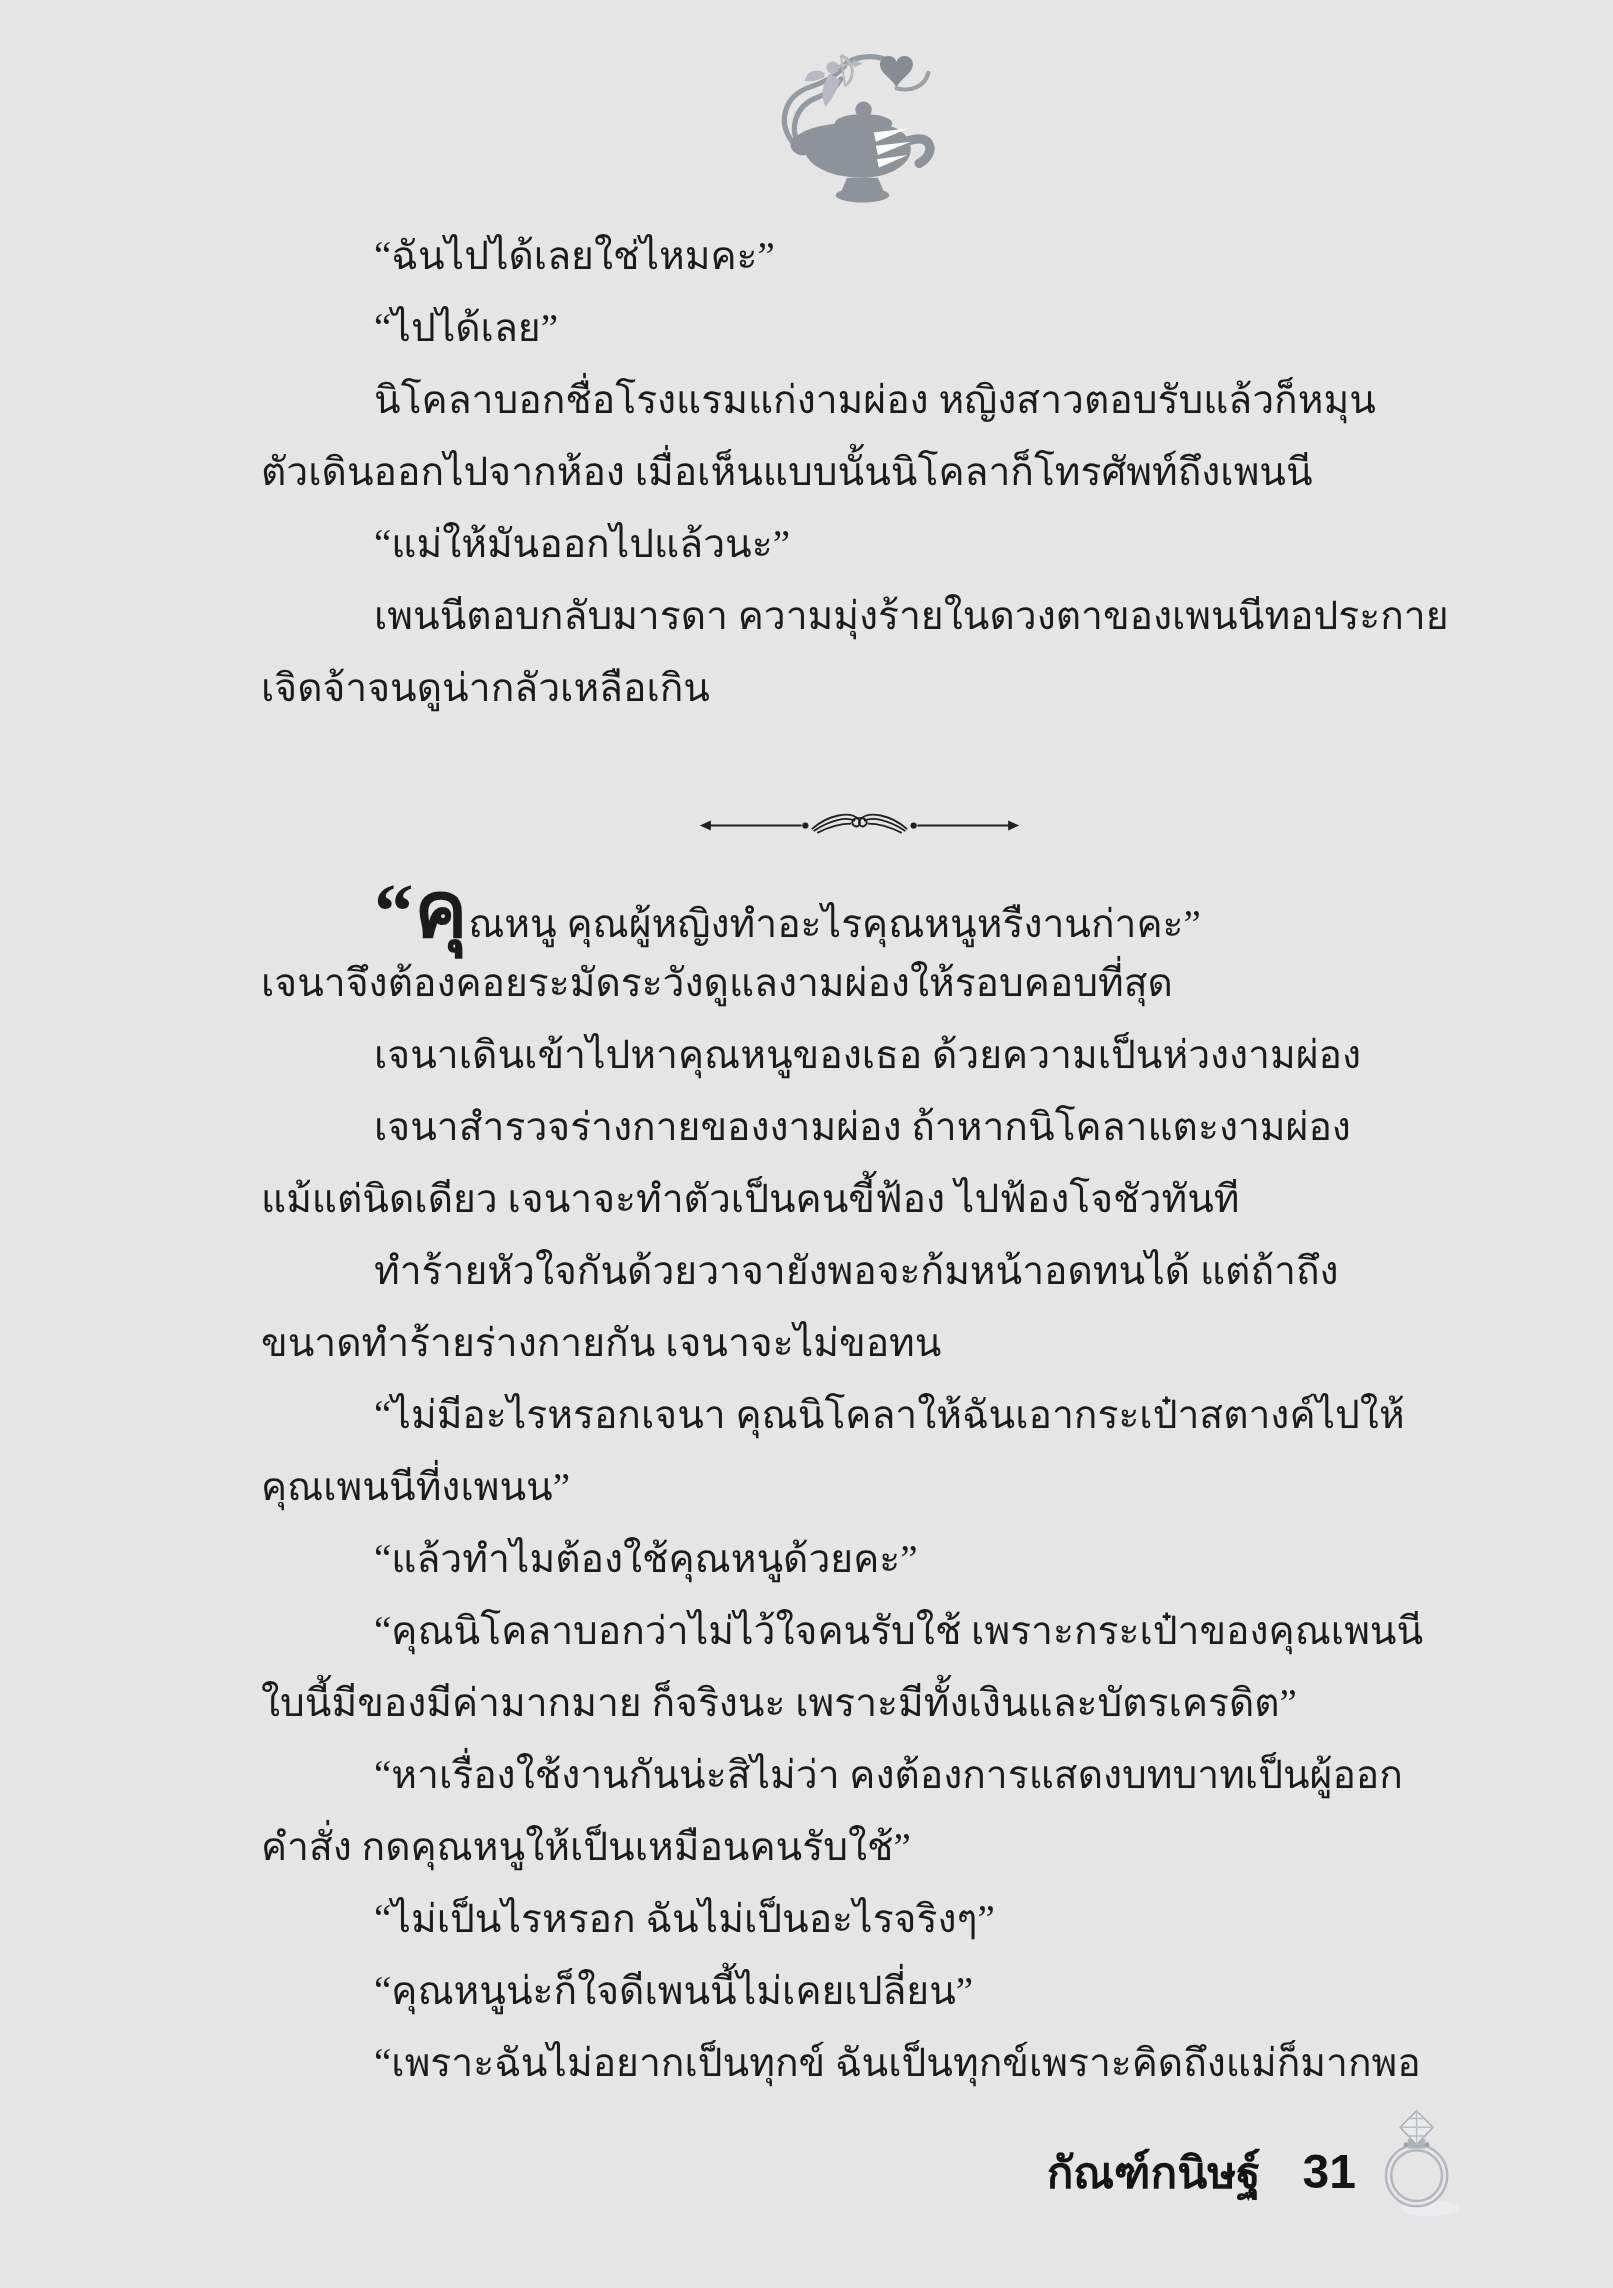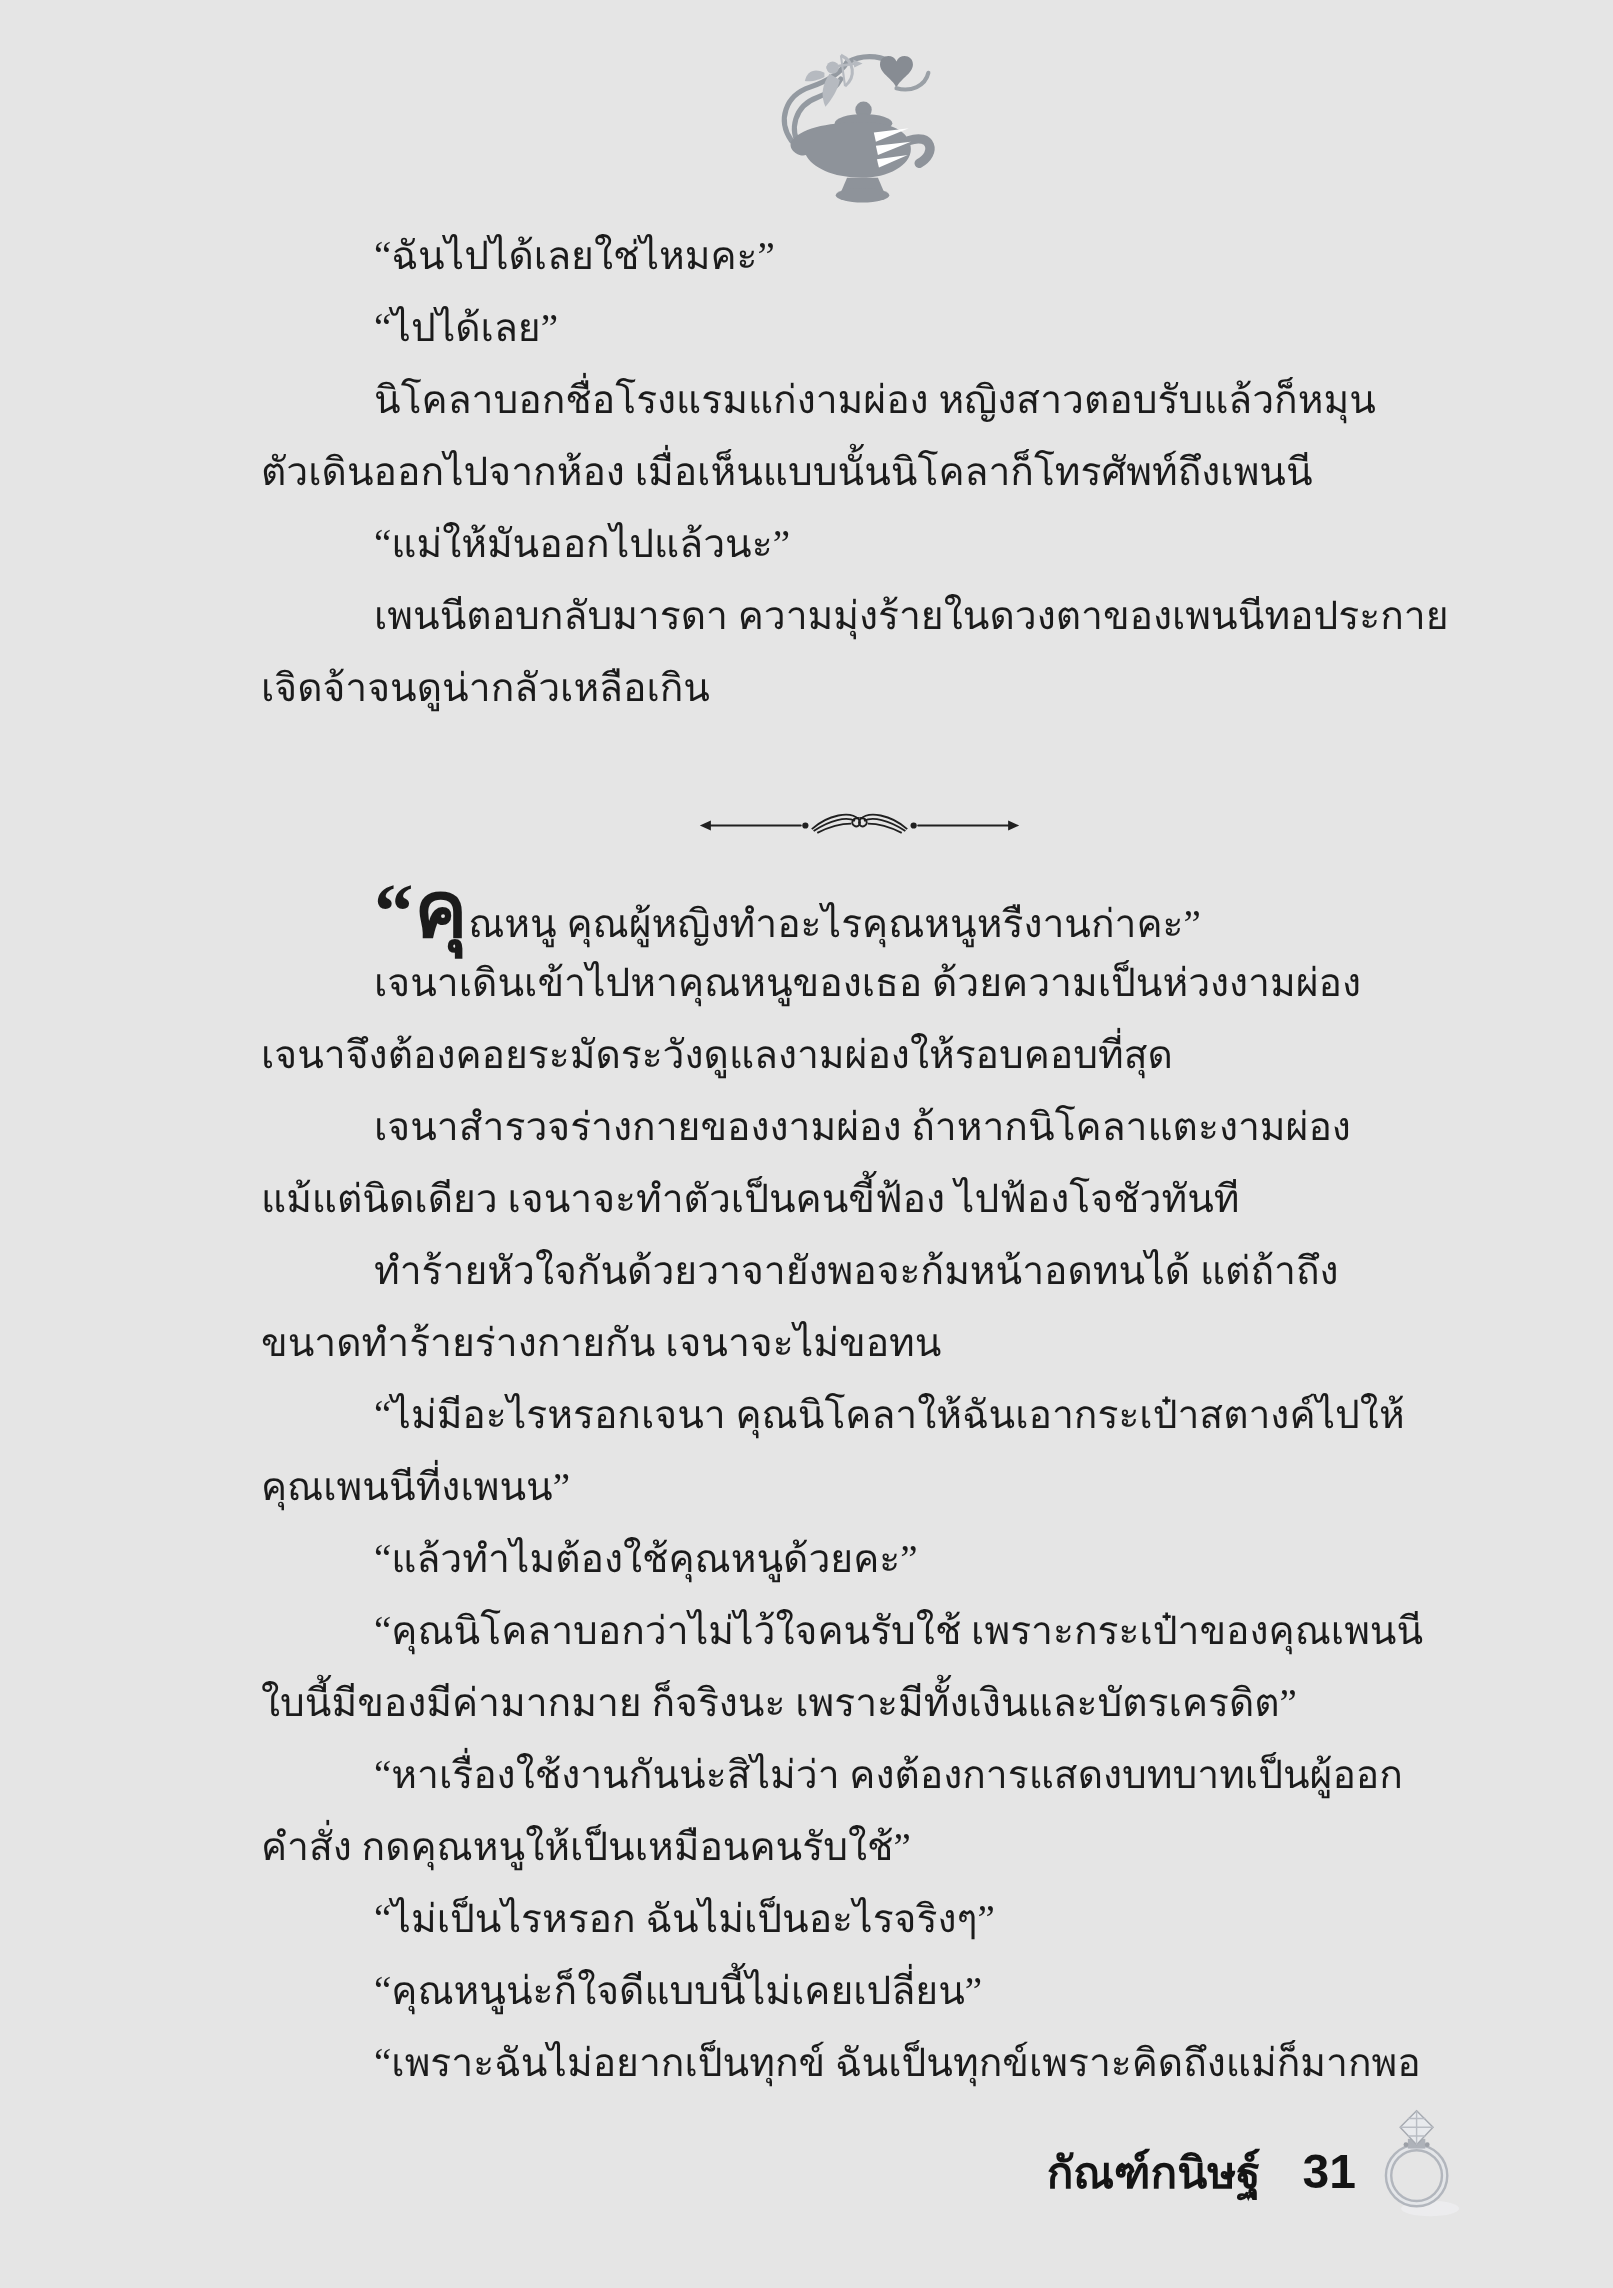--- a/index.html
+++ b/index.html
@@ -149,35 +149,35 @@
         <path d="M130,26 C146,18 158,16 167,16"></path>
         <path d="M228,22 C210,6 186,2 177,11 C173,16 178,21 182,18 C186,15 183,9 176,10"></path>
         <path d="M226,24 C208,12 190,8 181,13"></path>
         <path d="M222,26 C206,18 194,16 185,16"></path>
       </g>
     </svg>
   </div>
 
   <div class="textblock part2">
     <p class="line indent"><span class="lead-cap">“คุ</span><span>ณหนู คุณผู้หญิงทำอะไรคุณหนูหรืงานก่าคะ”</span></p>
+    <p class="line">เจนาจึงต้องคอยระมัดระวังดูแลงามผ่องให้รอบคอบที่สุด</p>
     <p class="line indent">เจนาเดินเข้าไปหาคุณหนูของเธอ ด้วยความเป็นห่วงงามผ่อง</p>
-    <p class="line">เจนาจึงต้องคอยระมัดระวังดูแลงามผ่องให้รอบคอบที่สุด</p>
     <p class="line indent">เจนาสำรวจร่างกายของงามผ่อง ถ้าหากนิโคลาแตะงามผ่อง</p>
     <p class="line">แม้แต่นิดเดียว เจนาจะทำตัวเป็นคนขี้ฟ้อง ไปฟ้องโจชัวทันที</p>
     <p class="line indent">ทำร้ายหัวใจกันด้วยวาจายังพอจะก้มหน้าอดทนได้ แต่ถ้าถึง</p>
     <p class="line">ขนาดทำร้ายร่างกายกัน เจนาจะไม่ขอทน</p>
     <p class="line indent">“ไม่มีอะไรหรอกเจนา คุณนิโคลาให้ฉันเอากระเป๋าสตางค์ไปให้</p>
     <p class="line">คุณเพนนีที่งเพนน”</p>
     <p class="line indent">“แล้วทำไมต้องใช้คุณหนูด้วยคะ”</p>
     <p class="line indent">“คุณนิโคลาบอกว่าไม่ไว้ใจคนรับใช้ เพราะกระเป๋าของคุณเพนนี</p>
     <p class="line">ใบนี้มีของมีค่ามากมาย ก็จริงนะ เพราะมีทั้งเงินและบัตรเครดิต”</p>
     <p class="line indent">“หาเรื่องใช้งานกันน่ะสิไม่ว่า คงต้องการแสดงบทบาทเป็นผู้ออก</p>
     <p class="line">คำสั่ง กดคุณหนูให้เป็นเหมือนคนรับใช้”</p>
     <p class="line indent">“ไม่เป็นไรหรอก ฉันไม่เป็นอะไรจริงๆ”</p>
-    <p class="line indent">“คุณหนูน่ะก็ใจดีแบบนี้ไม่เคยเปลี่ยน”</p>
+    <p class="line indent">“คุณหนูน่ะก็ใจดีเพนนี้ไม่เคยเปลี่ยน”</p>
     <p class="line indent">“เพราะฉันไม่อยากเป็นทุกข์ ฉันเป็นทุกข์เพราะคิดถึงแม่ก็มากพอ</p>
   </div>
 
   <div class="footer">
     <span class="footer-title">กัณฑ์กนิษฐ์</span>
     <span class="footer-page">31</span>
     <span class="ring-icon">
       <svg viewBox="0 0 90 120" xmlns="http://www.w3.org/2000/svg">
         <ellipse cx="56" cy="106" rx="30" ry="8" fill="#ececee"></ellipse>
         <circle cx="42" cy="72" r="29" fill="none" stroke="#b2b6bd" stroke-width="8"></circle>

